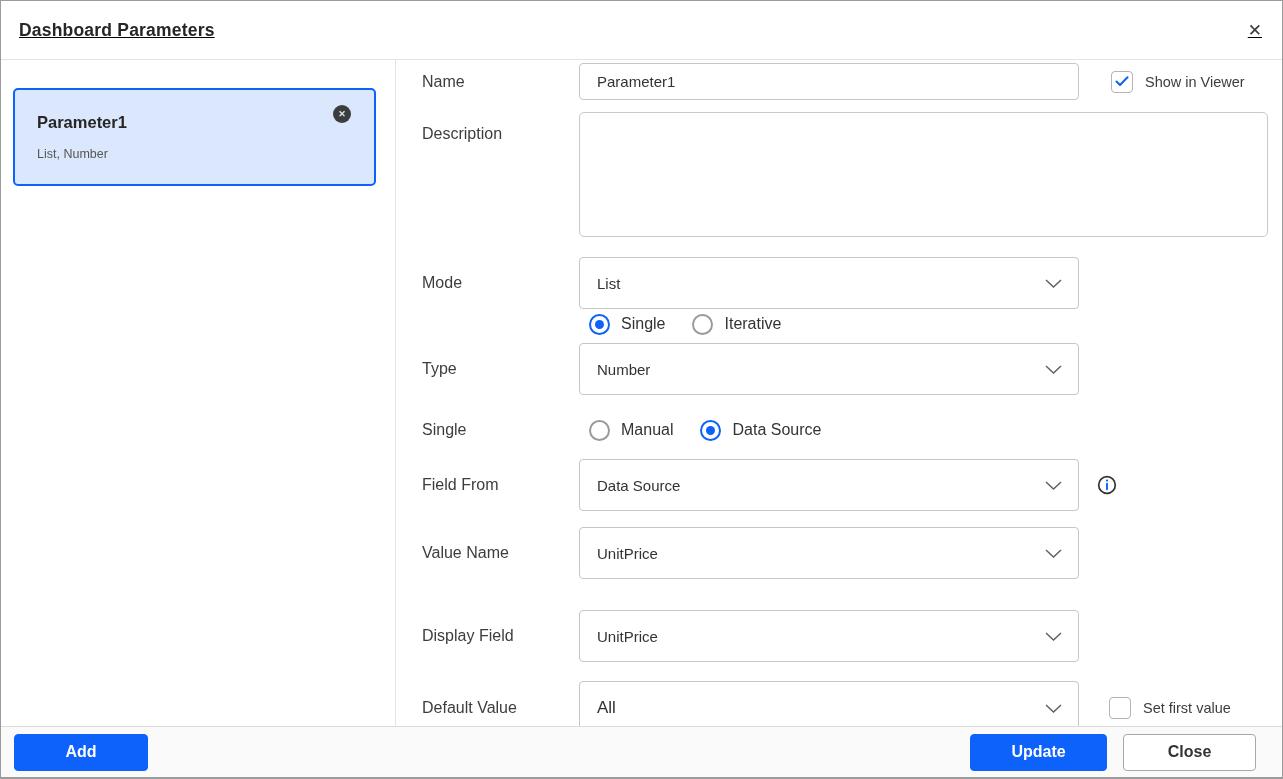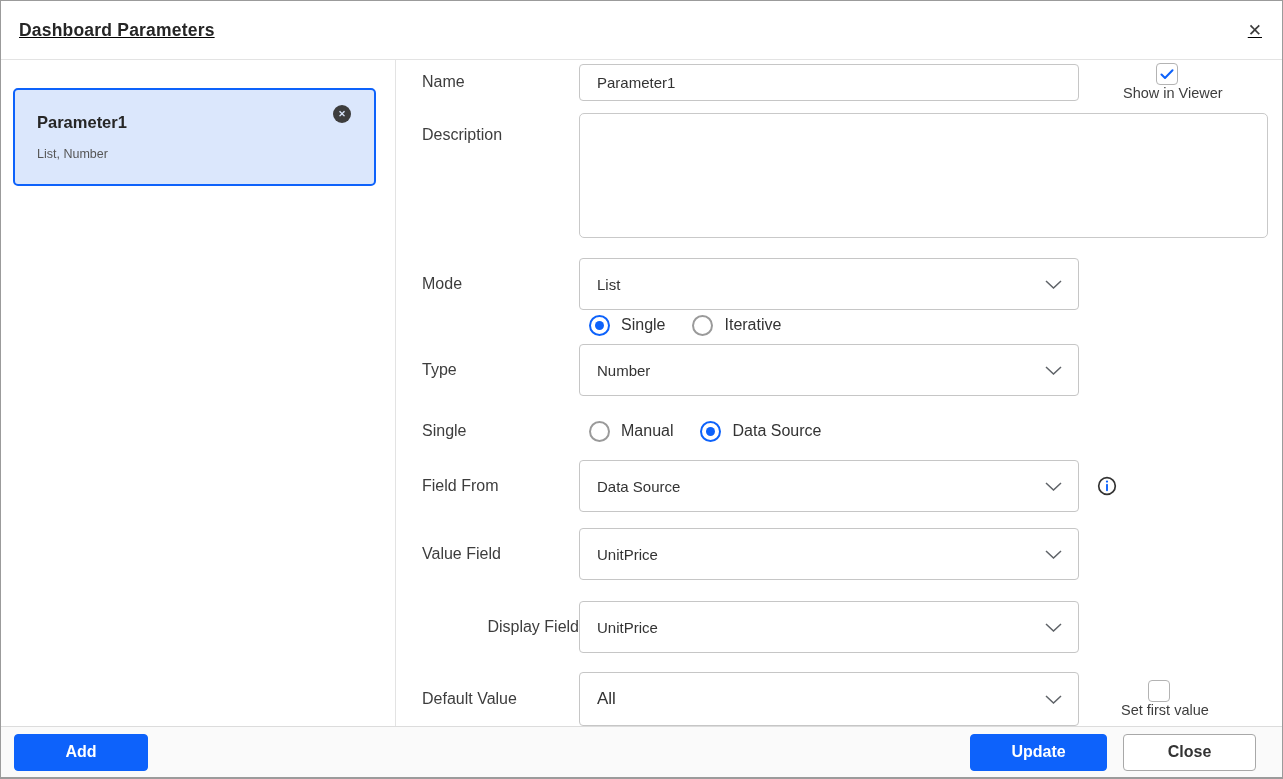--- a/index.html
+++ b/index.html
@@ -44,39 +44,39 @@
   .chev { flex:0 0 auto; }
 
   .radio-group { display:flex; align-items:center; margin-left:10px; }
   .radio { width:21px; height:21px; border-radius:50%; border:2px solid #9a9a9a; background:#fff;
            display:inline-flex; align-items:center; justify-content:center; cursor:pointer; }
   .radio.selected { border-color:#0d62fb; }
   .radio.selected::after { content:""; width:9px; height:9px; border-radius:50%; background:#0d62fb; }
   .radio-label { margin:0 27px 0 11px; font-size:16px; color:#333; }
   .radio-label.last { margin-right:0; }
 
-  .check-group { display:flex; align-items:center; cursor:pointer;flex-direction:column; }
+  .check-group { display:flex; align-items:center; cursor:pointer; }
   .checkbox { width:22px; height:22px; border:1px solid #b3b3b3; border-radius:4px; background:#fff;
               display:inline-flex; align-items:center; justify-content:center; }
   .check-label { margin-left:12px; font-size:14.5px; color:#3d3d3d; white-space:nowrap; }
   .ml32 { margin-left:32px; }
   .ml30 { margin-left:30px; }
 
   .info { margin-left:18px; flex:0 0 auto; cursor:pointer; }
 
   
   .r-name    { margin-top:0; }
   .r-desc    { margin-top:12px; }
   .r-mode    { margin-top:20px; }
   .r-radio1  { height:30px; }
   .r-type    { margin-top:4px; }
   .r-radio2  { margin-top:20px; height:30px; }
   .r-ffrom   { margin-top:14px; }
   .r-vfield  { margin-top:16px; }
-  .r-dfield  { margin-top:21px;text-align:right; }
+  .r-dfield  { margin-top:31px; }
   .r-default { margin-top:19px; }
   .r-default .field { height:54px; }
 
   
   .footer { flex:0 0 51px; border-top:1px solid #dcdcdc; background:#fafafa;
             display:flex; align-items:center; padding:0 26px 0 13px; }
   .btn { height:37px; border-radius:4px; font-size:16px; font-weight:bold; cursor:pointer;
          font-family:"Liberation Sans",sans-serif; }
   .btn.primary { background:#0d62fb; color:#fff; border:1px solid #0d62fb; }
   .btn.add { width:134px; }
@@ -175,21 +175,21 @@
           </svg>
         </div>
         <svg class="info" width="20" height="20" viewBox="0 0 20 20">
           <circle cx="10" cy="10" r="8.3" fill="none" stroke="#333" stroke-width="1.7"></circle>
           <line x1="10" y1="8.7" x2="10" y2="14.2" stroke="#0d62fb" stroke-width="1.9" stroke-linecap="round"></line>
           <circle cx="10" cy="5.6" r="1.15" fill="#0d62fb"></circle>
         </svg>
       </div>
 
       <div class="frow r-vfield">
-        <span class="flabel">Value Field</span>
+        <span class="flabel">Value Name</span>
         <div class="field">
           <span>UnitPrice</span>
           <svg class="chev" width="17" height="9" viewBox="0 0 17 9">
             <polyline points="1,1 8.5,8 16,1" fill="none" stroke="#5f6368" stroke-width="1.5"></polyline>
           </svg>
         </div>
       </div>
 
       <div class="frow r-dfield">
         <span class="flabel">Display Field</span>

